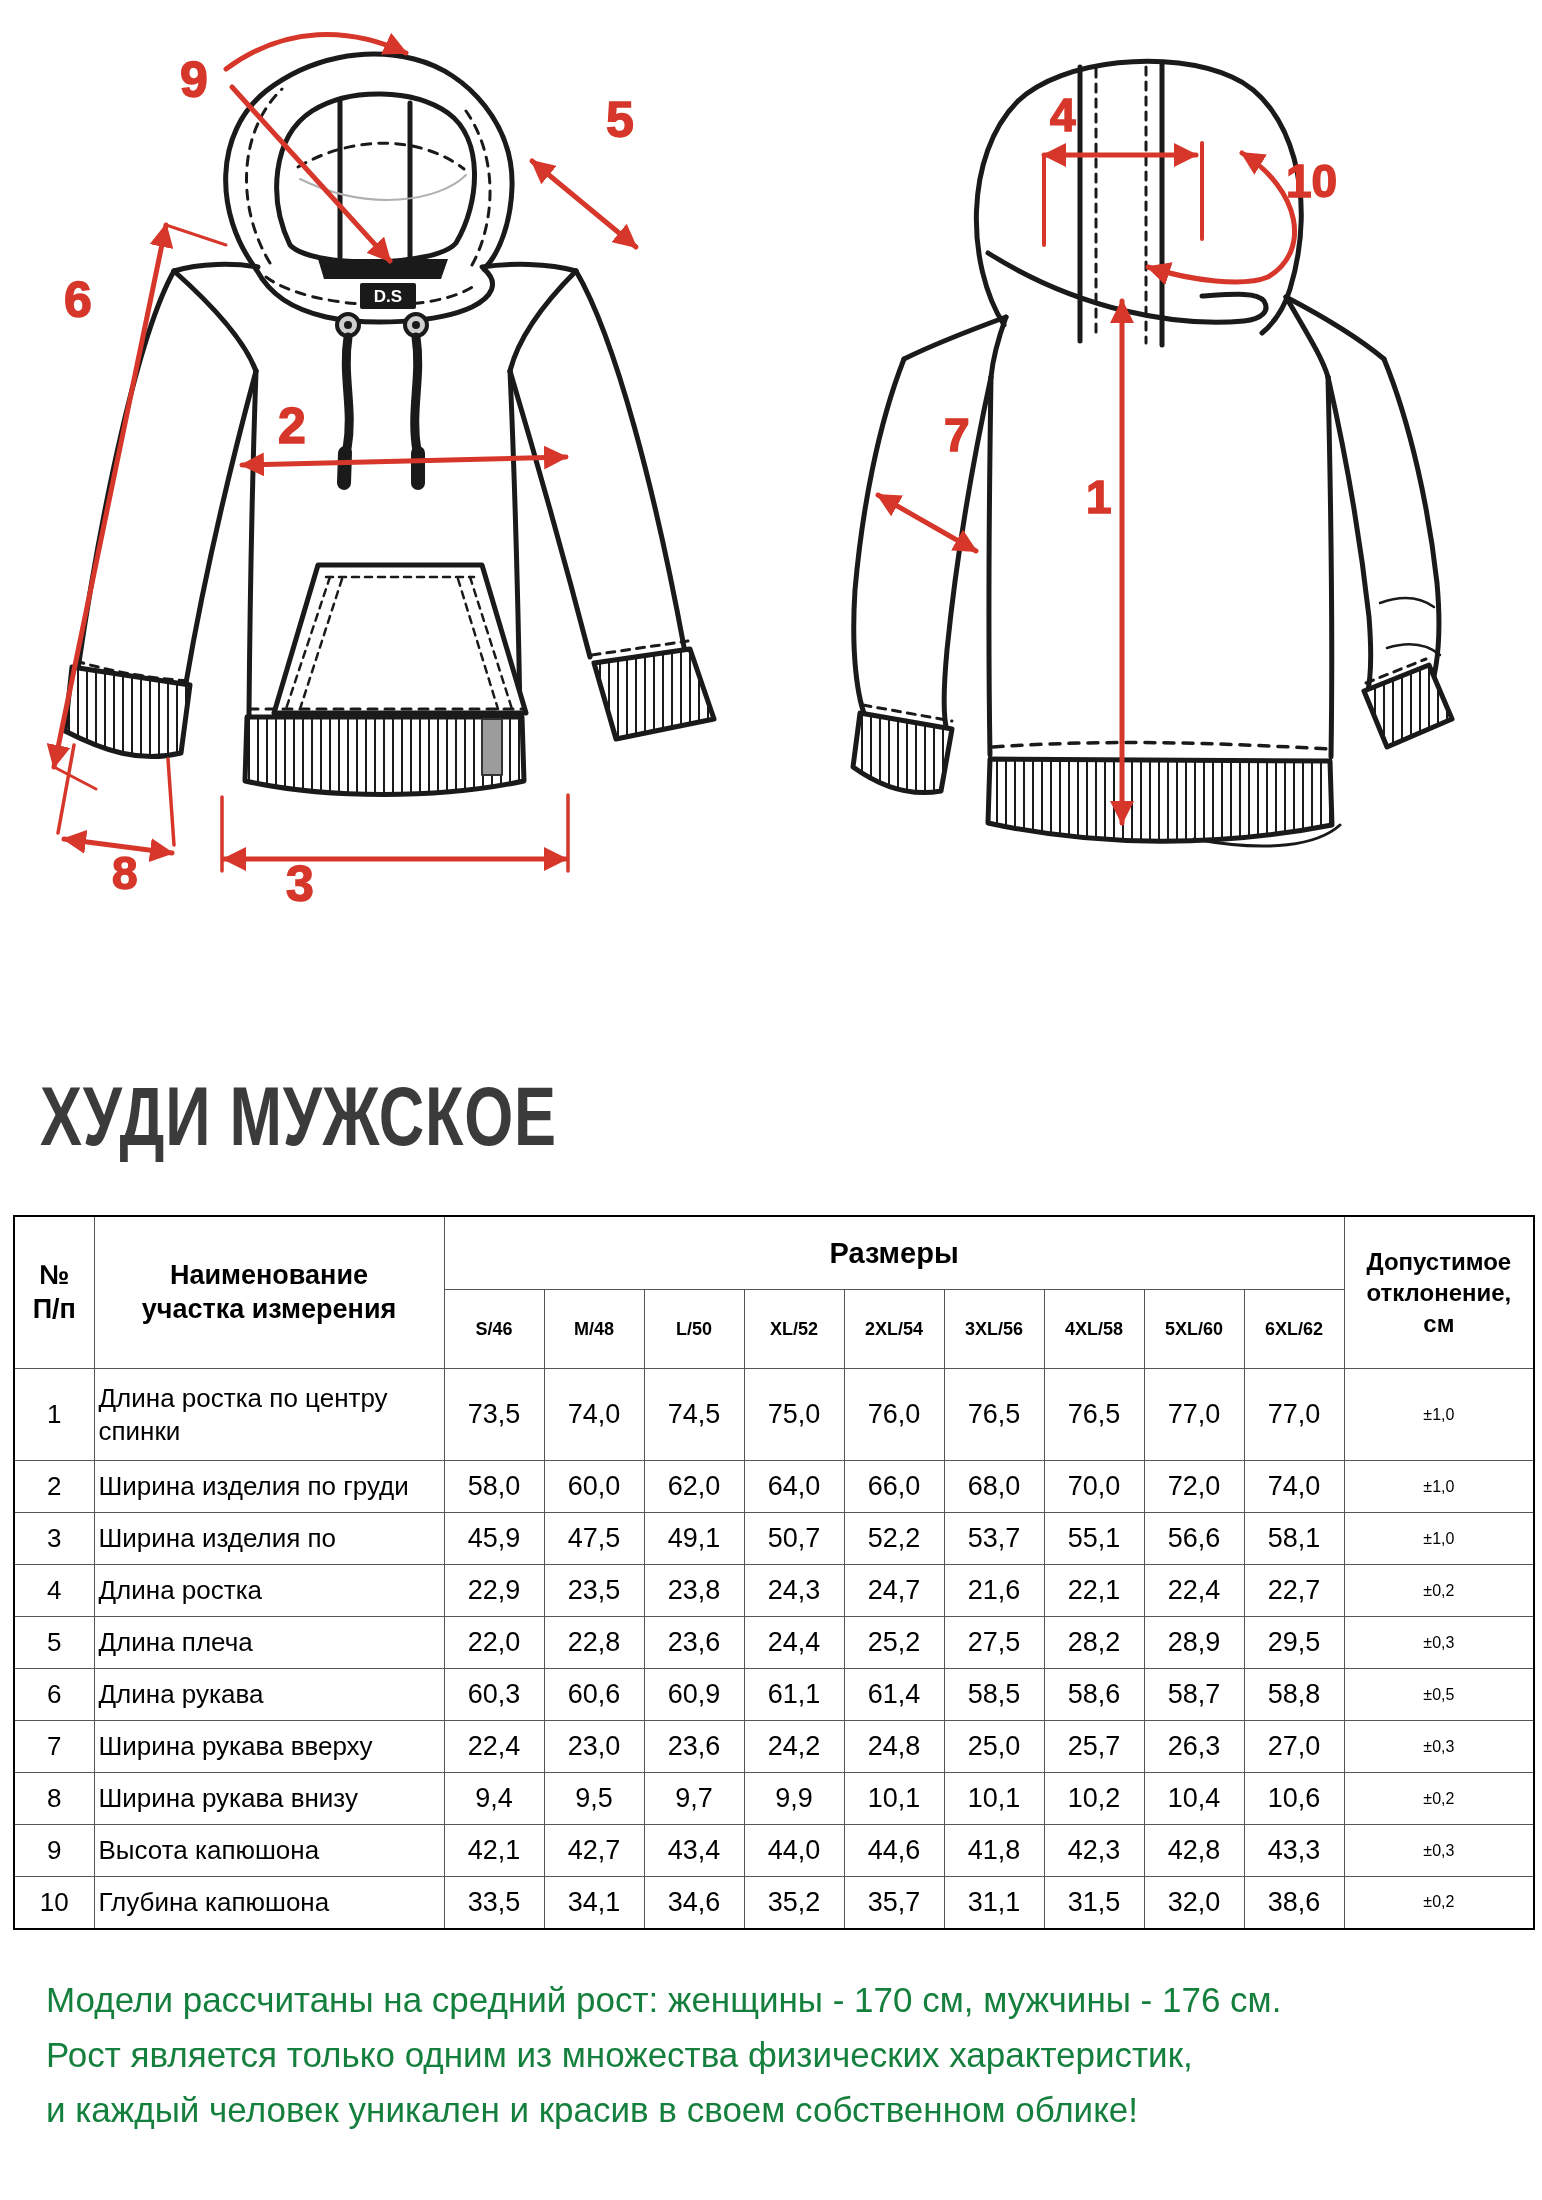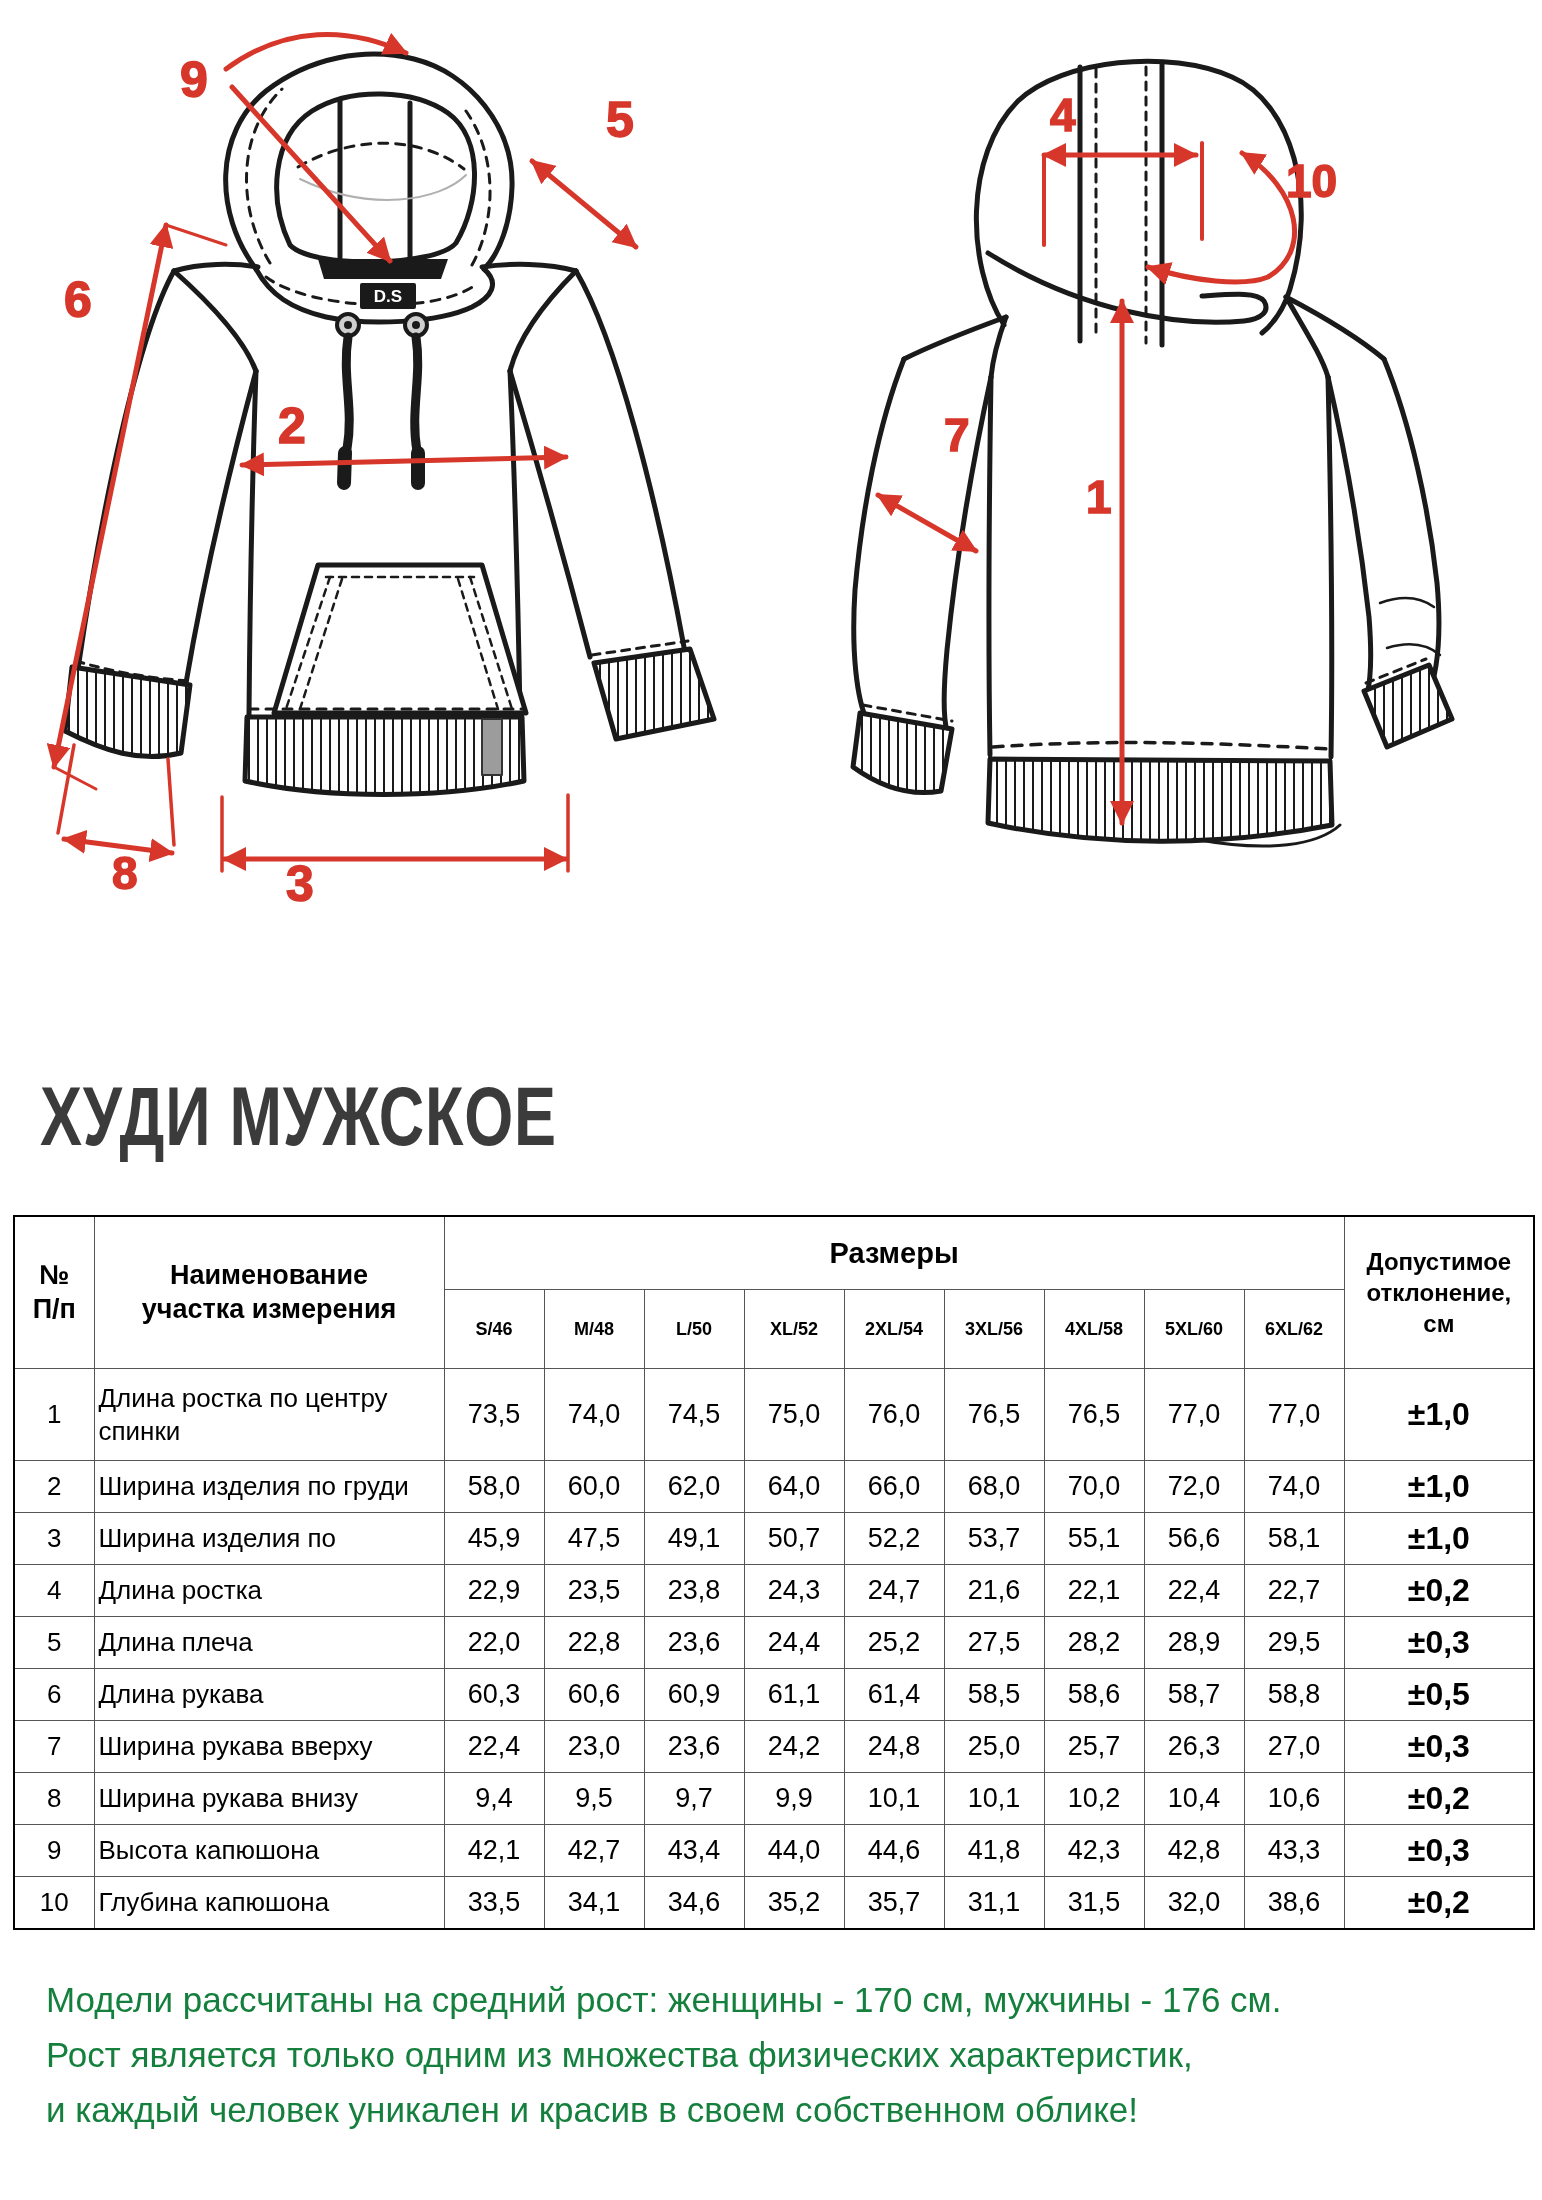--- a/index.html
+++ b/index.html
@@ -28,21 +28,21 @@
   }
   table.size-table{border:2px solid #000;}
   table.size-table tr{border-top:1px solid #8a8a8a;}
   th.h-no,th.h-name{font-size:27px;font-weight:bold;text-align:center;white-space:pre-line;line-height:1.25;}
   th.h-sizes{font-size:29px;font-weight:bold;text-align:center;padding-left:12px;height:68px;}
   th.h-size-label{font-size:18px;font-weight:bold;text-align:center;height:74px;}
   th.h-tol{font-size:24px;font-weight:bold;text-align:center;white-space:pre-line;line-height:1.3;}
   td.cell-no{font-size:26px;text-align:center;}
   td.cell-name{font-size:26px;text-align:left;padding-left:8px;line-height:1.25;}
   td.cell-val{font-size:27px;text-align:center;}
-  td.cell-tol{font-size:32px;font-weight:bold;text-align:center;}
+  td.cell-tol{font-size:16px;font-weight:normal;text-align:center;}
   tr.data-row{height:52px;}
   tr.data-row.tall{height:92px;}
   .footer-note{
     position:absolute;left:46px;top:1972px;width:1450px;
     font-size:35px;line-height:55px;color:#15803d;
   }
 </style>
 </head>
 <body>
 

